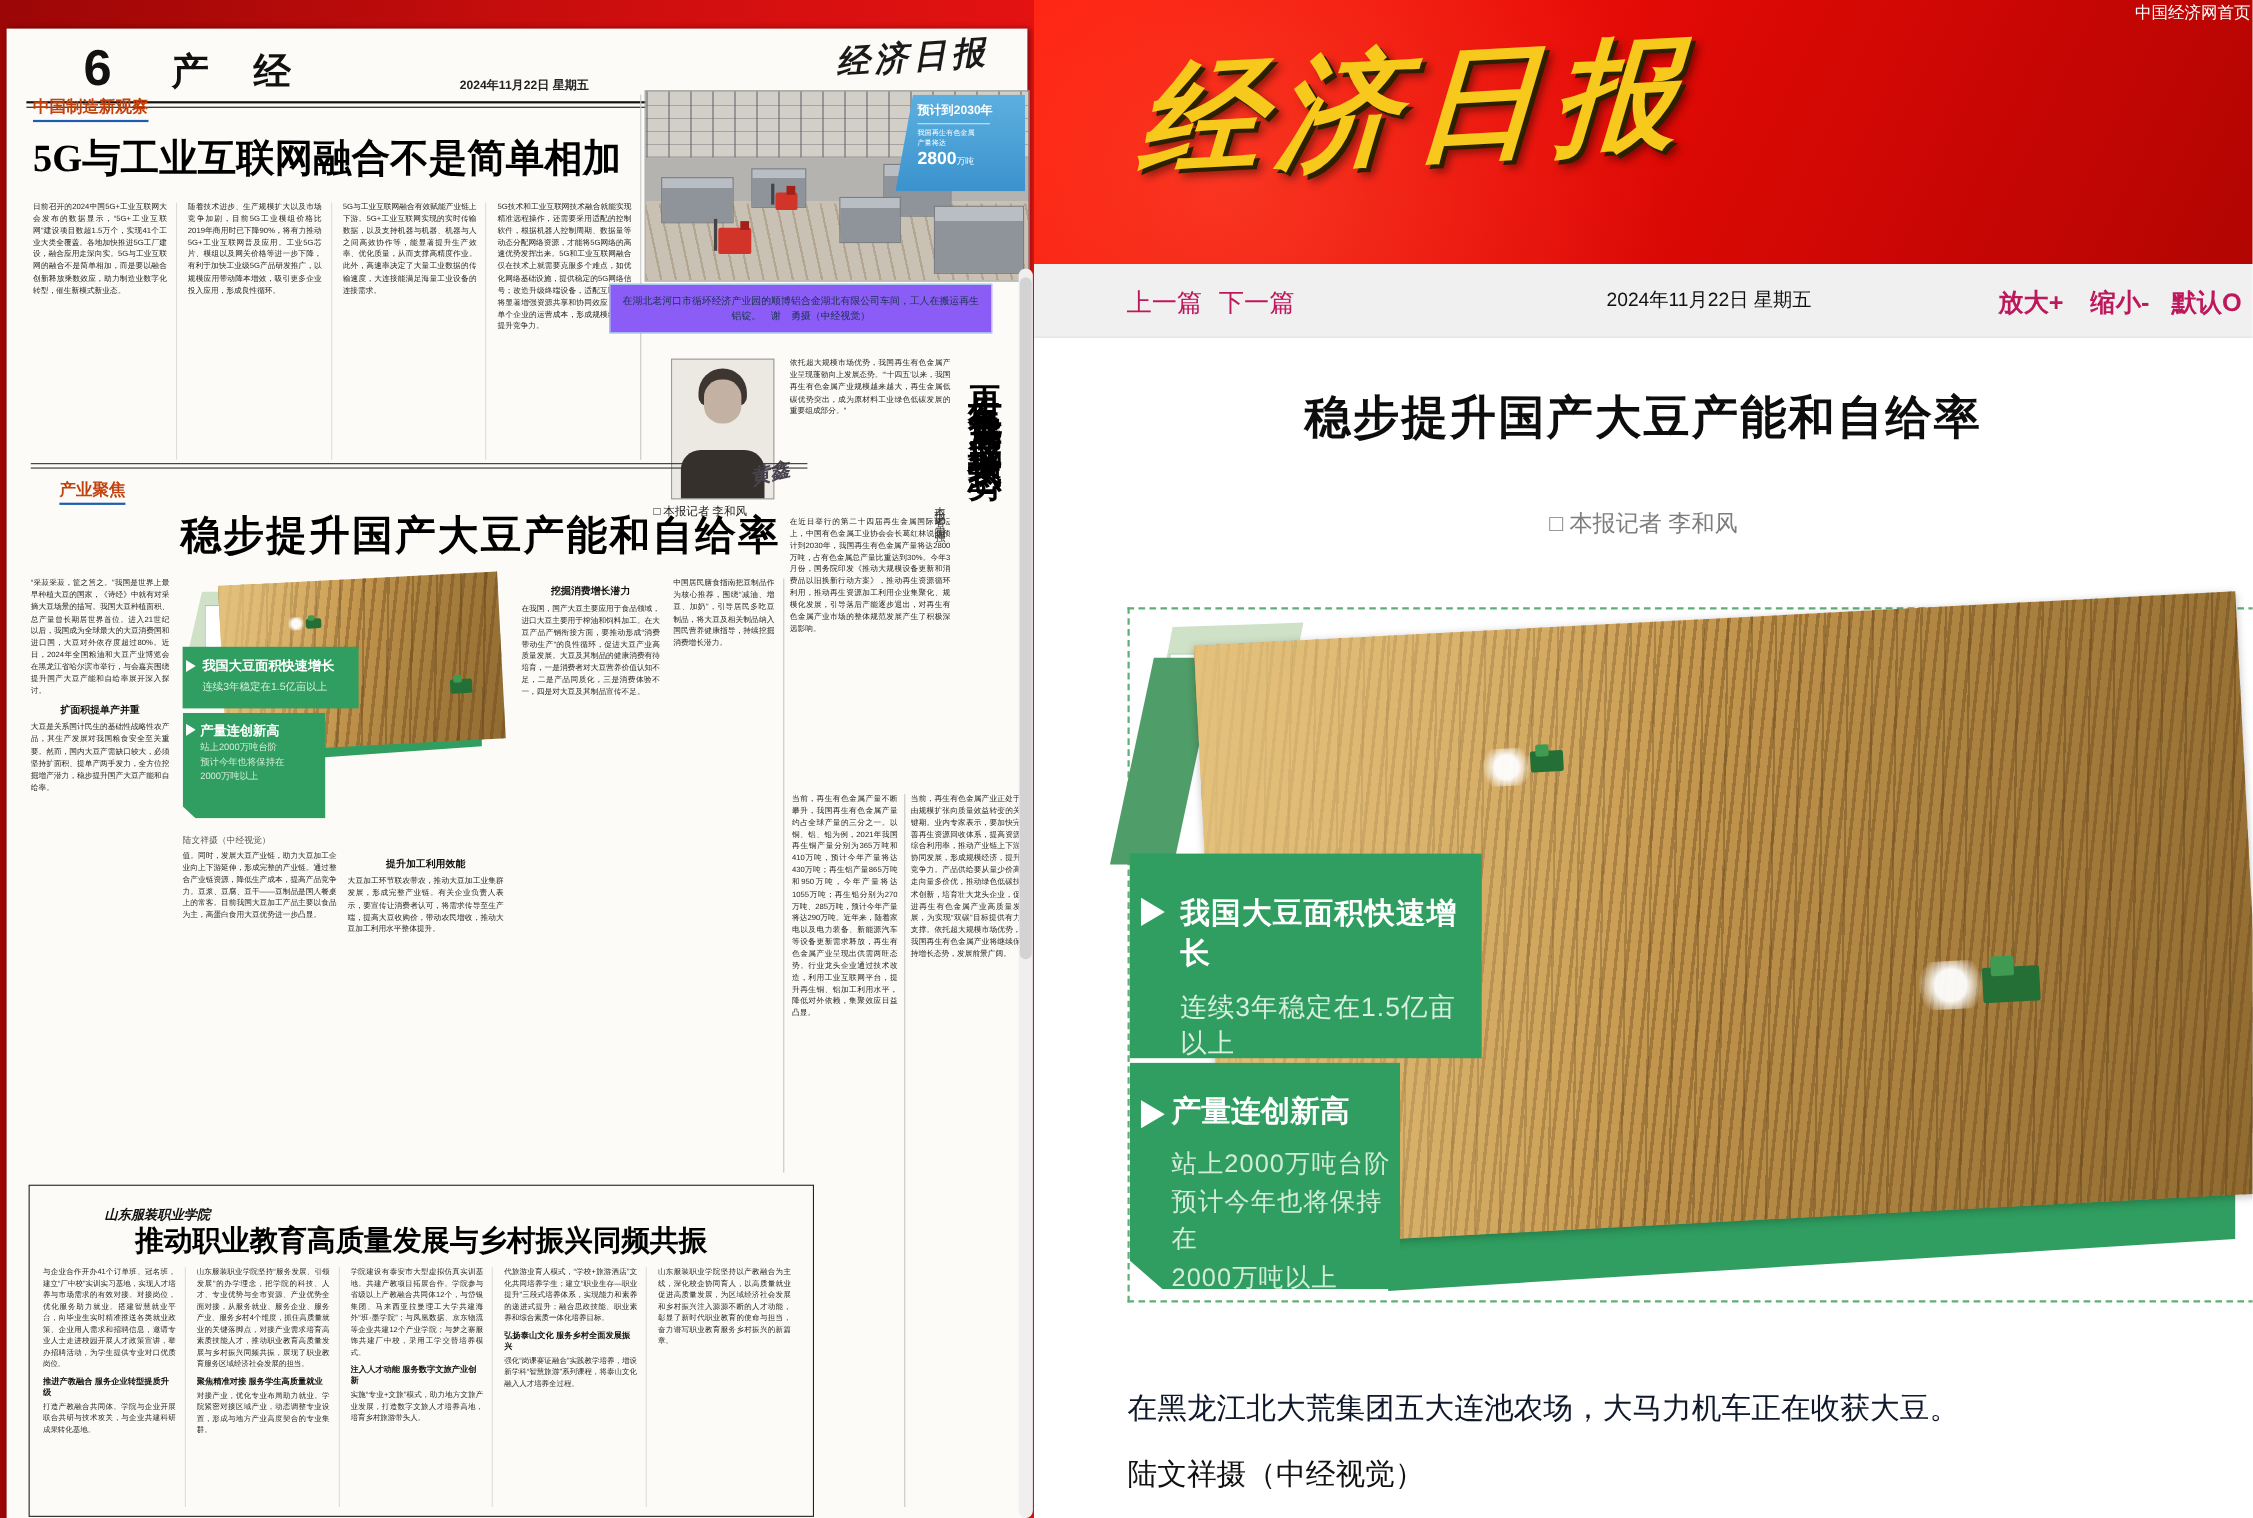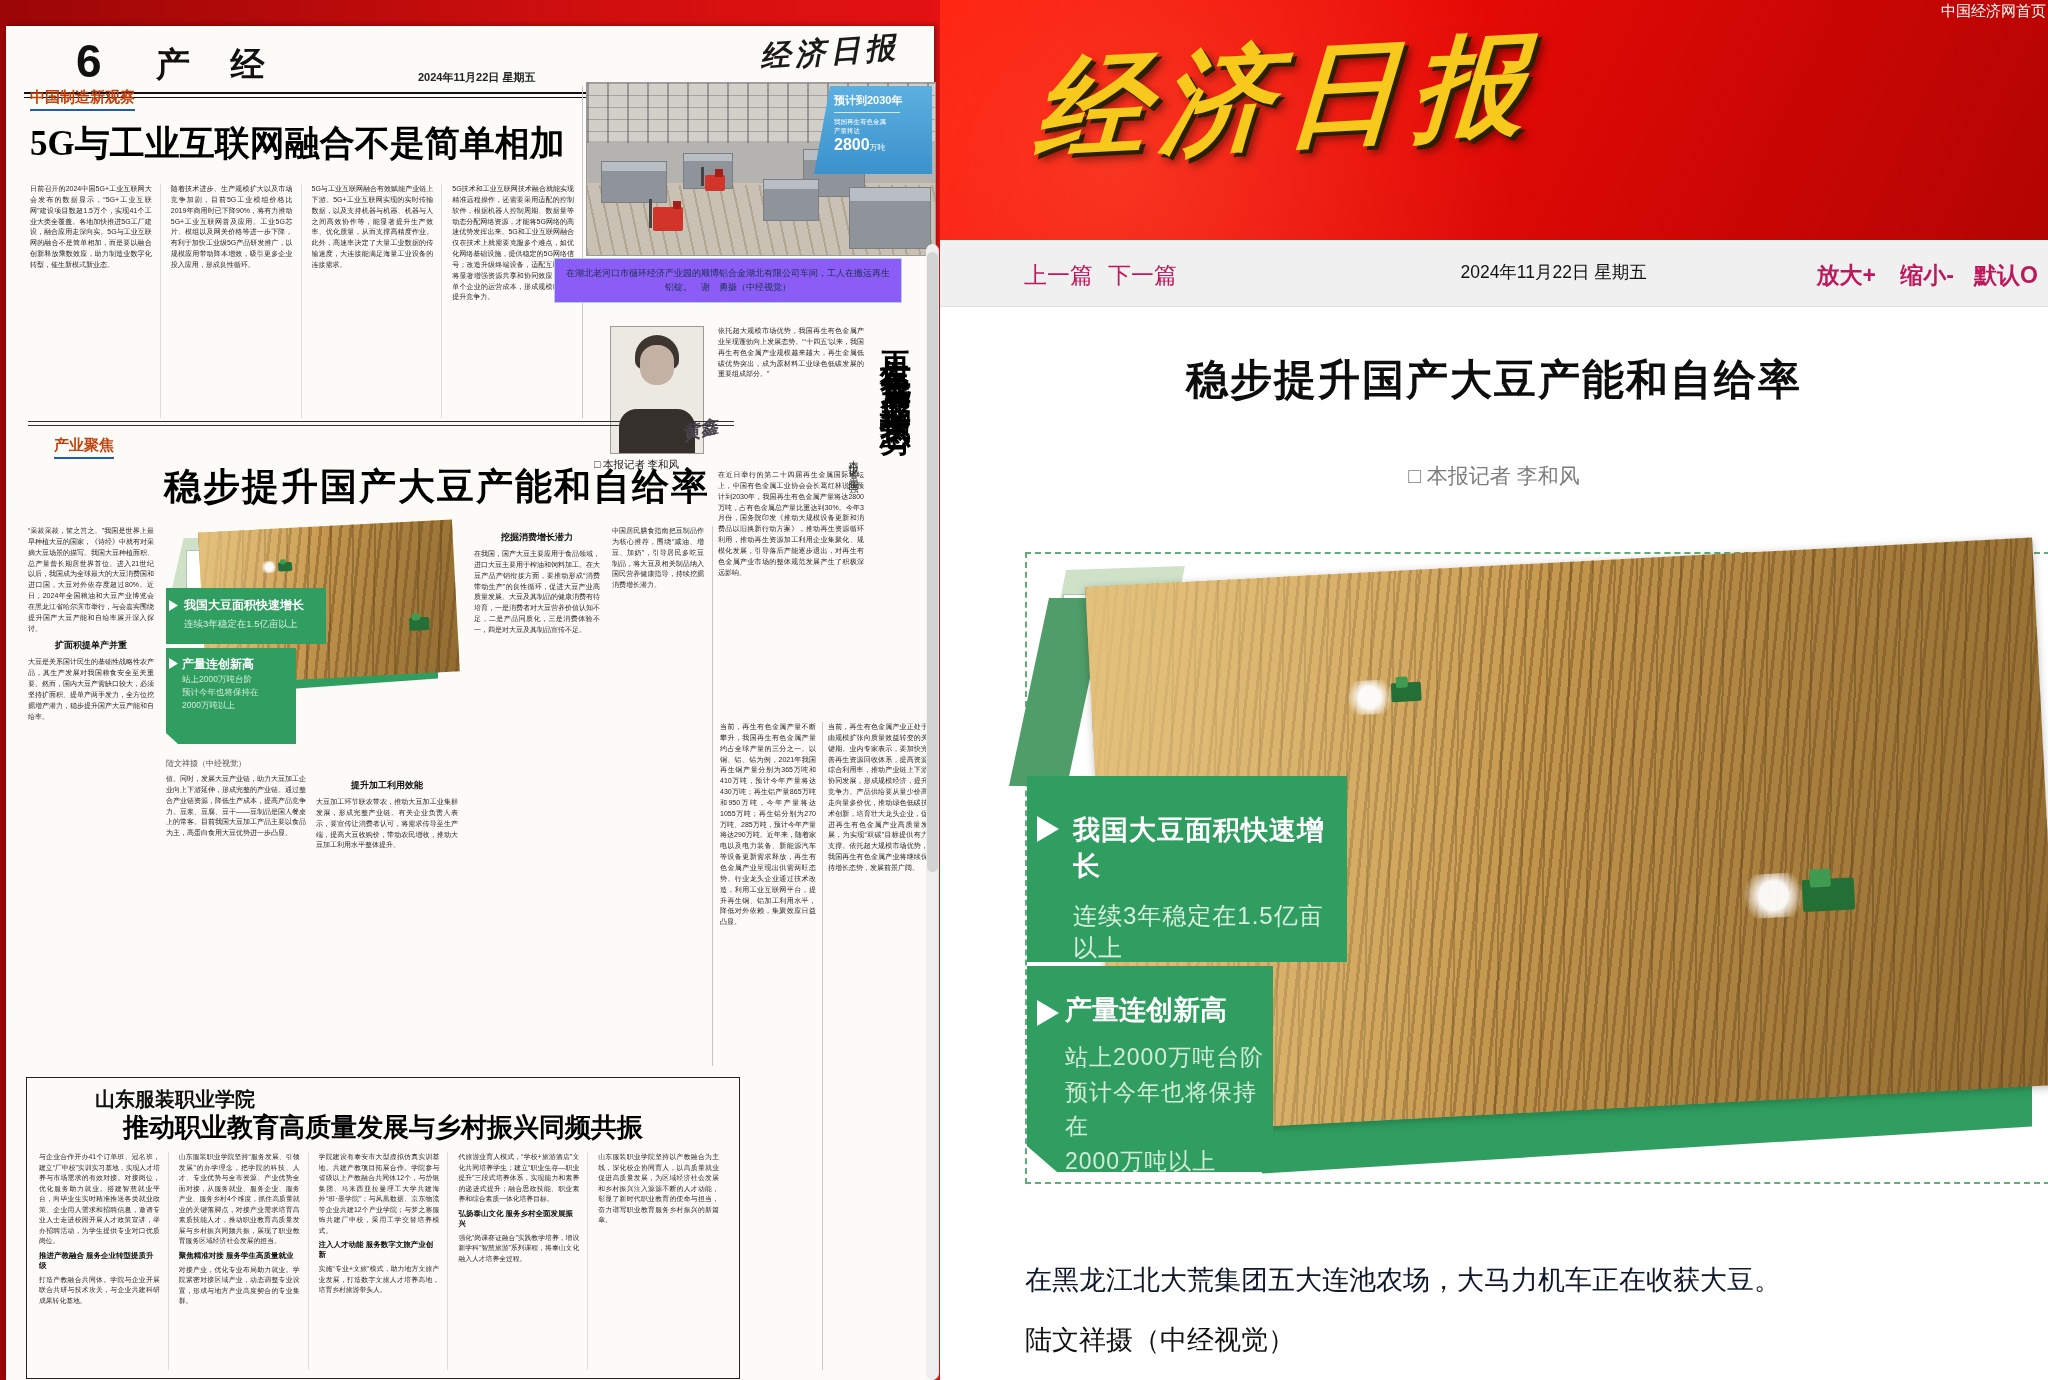--- a/index.html
+++ b/index.html
@@ -85,21 +85,21 @@
   #m-c2{left:712px;top:444px;width:146px;height:240px;}
   #m-c3{left:714px;top:696px;width:96px;height:648px;}
   #m-c4{left:822px;top:696px;width:100px;height:648px;}
   #m-rule2{left:816px;top:696px;height:648px;}
   #v-title{left:862px;top:300px;height:396px;width:48px;writing-mode:vertical-rl;font-size:31px;font-weight:900;
            letter-spacing:6px;color:#000;font-family:"Liberation Serif","DejaVu Serif",serif;}
   #v-byline{left:838px;top:426px;height:140px;width:16px;writing-mode:vertical-rl;font-size:10px;color:#333;letter-spacing:3px;}
 
   
   #edu-box{left:20px;top:1051px;width:712px;height:300px;border:1.5px solid #222;background:#fcfbf8;overflow:hidden;}
-  #edu-org{left:68px;top:8px;font-size:20px;font-weight:bold;color:#111;font-family:"Liberation Serif","DejaVu Serif",serif;}
+  #edu-org{left:68px;top:18px;font-size:12px;font-weight:bold;color:#111;font-family:"Liberation Serif","DejaVu Serif",serif;font-style:italic;}
   #edu-h{left:0;top:32px;width:100%;text-align:center;font-size:26px;}
   #edu-cols{left:12px;top:74px;width:688px;height:218px;display:flex;gap:10px;}
   #edu-cols>div{flex:1;border-right:1px solid #ddd;padding-right:8px;overflow:hidden;}
   #edu-cols>div:last-child{border-right:none;}
   .edu-subhead{font-size:7.5px;font-weight:bold;text-align:left;margin:4px 0;color:#111;}
   #edu-cols .np-col{font-size:6.8px;}
 
   
   #scrollbar{left:926px;top:244px;width:13px;height:1136px;background:#efefef;border-radius:7px;}
   #scrollbar .thumb{position:absolute;left:1px;top:8px;width:11px;height:620px;background:#d3d3d3;border-radius:6px;}

